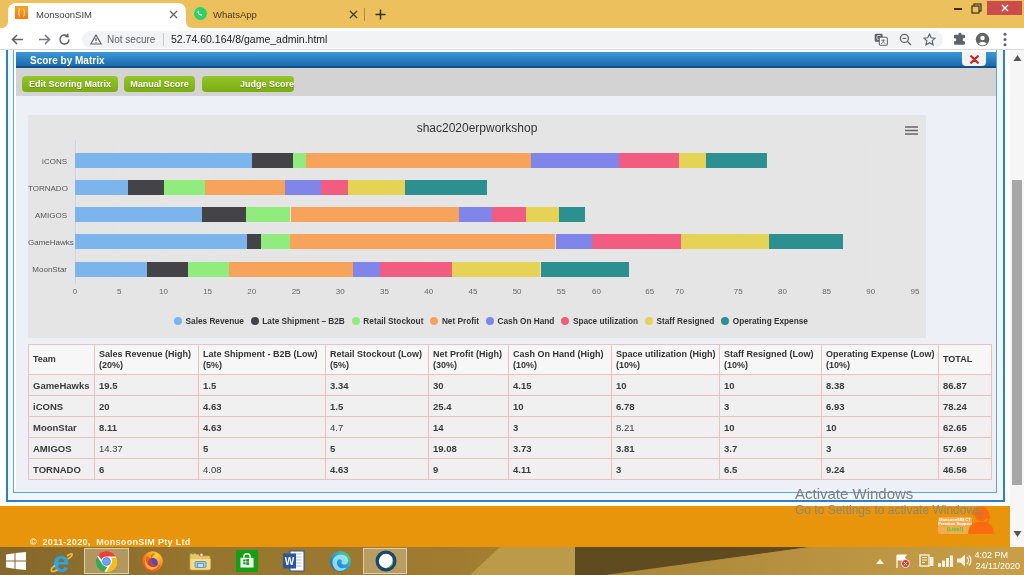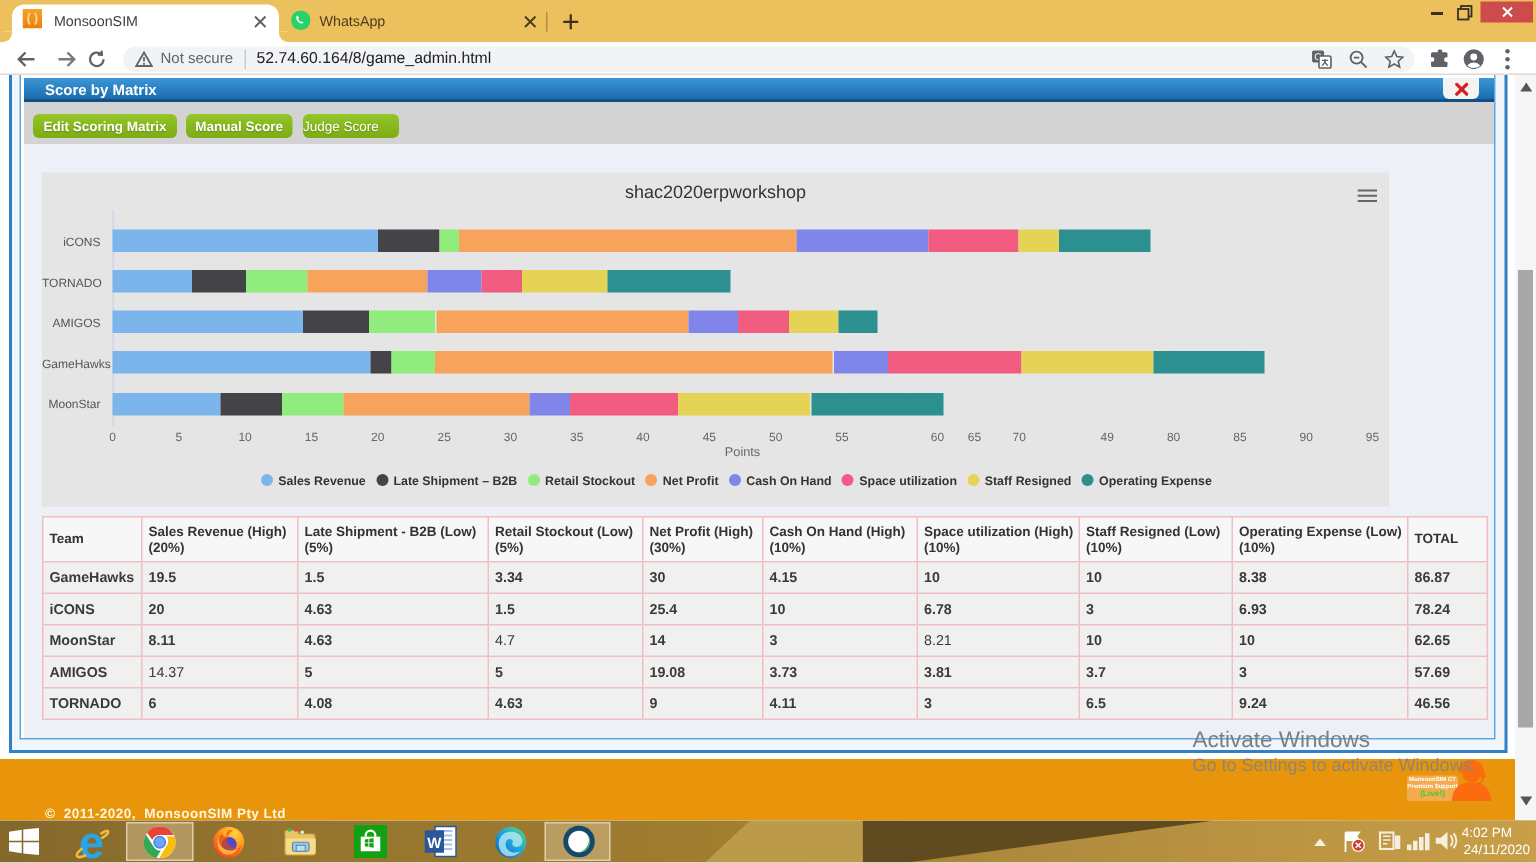--- a/index.html
+++ b/index.html
@@ -116,21 +116,21 @@
   <div class="abs" style="left:15.5px;top:2px;width:980.5px;height:16px;background:linear-gradient(#3b97d7,#1a6cae);border-bottom:2px solid #134e84"></div>
   <div class="abs" style="left:30px;top:4.5px;font-size:10px;font-weight:bold;color:#fff">Score by Matrix</div>
   <div class="abs" style="left:962px;top:2px;width:24px;height:13.5px;background:#f3f3f3;border-radius:0 0 4px 4px"></div>
   <svg class="abs" style="left:970px;top:4.5px" width="9" height="9" viewBox="0 0 9 9">
       <path d="M1.2 1.2 L7.8 7.8 M7.8 1.2 L1.2 7.8" stroke="#d61f1f" stroke-width="2.2" stroke-linecap="round"></path>
     </svg>
 
   <div class="abs" style="left:15.5px;top:18px;width:980.5px;height:28px;background:#d3d3d3"></div>
   <div class="abs" style="left:22px;top:26px;width:96px;height:16px;background:linear-gradient(#93c62a,#7cac13);border-radius:4px;color:#fff;font-size:9px;font-weight:bold;text-align:center;line-height:16px;text-shadow:0 1px 1px rgba(0,0,0,.25)">Edit Scoring Matrix</div>
   <div class="abs" style="left:124px;top:26px;width:71px;height:16px;background:linear-gradient(#93c62a,#7cac13);border-radius:4px;color:#fff;font-size:9px;font-weight:bold;text-align:center;line-height:16px;text-shadow:0 1px 1px rgba(0,0,0,.25)">Manual Score</div>
-  <div class="abs" style="left:202px;top:26px;width:64px;height:16px;background:linear-gradient(#93c62a,#7cac13);border-radius:4px;color:#fff;font-size:9px;font-weight:normal;text-align:left;line-height:16px;text-shadow:0 1px 1px rgba(0,0,0,.25)">Judge Score</div>
+  <div class="abs" style="left:202px;top:26px;width:92px;height:16px;background:linear-gradient(#93c62a,#7cac13);border-radius:4px;color:#fff;font-size:9px;font-weight:bold;text-align:right;line-height:16px;text-shadow:0 1px 1px rgba(0,0,0,.25)">Judge Score</div>
 
   <div class="abs" style="left:15.5px;top:46px;width:980.5px;height:396px;background:#edf1f7"></div>
 
   <div class="abs" id="chart" style="left:28px;top:65px;width:898px;height:223px;background:#e5e5e5">
     <div class="abs" style="left:0;top:6px;width:898px;text-align:center;font-size:12px;color:#333">shac2020erpworkshop</div>
     <svg class="abs" style="left:877px;top:11px" width="13" height="10" viewBox="0 0 13 10">
         <path d="M0 1 h13 M0 4.5 h13 M0 8 h13" stroke="#666" stroke-width="1.4"></path>
       </svg>
 
     <div id="grid">
@@ -213,30 +213,29 @@
         <div class="abs" style="left:120.4px;top:172px;width:30px;text-align:center;font-size:8px;color:#666">10</div>
         <div class="abs" style="left:164.6px;top:172px;width:30px;text-align:center;font-size:8px;color:#666">15</div>
         <div class="abs" style="left:208.8px;top:172px;width:30px;text-align:center;font-size:8px;color:#666">20</div>
         <div class="abs" style="left:253.1px;top:172px;width:30px;text-align:center;font-size:8px;color:#666">25</div>
         <div class="abs" style="left:297.3px;top:172px;width:30px;text-align:center;font-size:8px;color:#666">30</div>
         <div class="abs" style="left:341.5px;top:172px;width:30px;text-align:center;font-size:8px;color:#666">35</div>
         <div class="abs" style="left:385.7px;top:172px;width:30px;text-align:center;font-size:8px;color:#666">40</div>
         <div class="abs" style="left:429.9px;top:172px;width:30px;text-align:center;font-size:8px;color:#666">45</div>
         <div class="abs" style="left:474.1px;top:172px;width:30px;text-align:center;font-size:8px;color:#666">50</div>
         <div class="abs" style="left:518.3px;top:172px;width:30px;text-align:center;font-size:8px;color:#666">55</div>
-        <div class="abs" style="left:582px;top:172px;width:30px;text-align:center;font-size:8px;color:#666">60</div>
+        <div class="abs" style="left:543px;top:172px;width:30px;text-align:right;font-size:8px;color:#666">60</div>
         <div class="abs" style="left:606.7px;top:172px;width:30px;text-align:center;font-size:8px;color:#666">65</div>
         <div class="abs" style="left:647px;top:172px;width:30px;text-align:left;font-size:8px;color:#666">70</div>
-        <div class="abs" style="left:695.2px;top:172px;width:30px;text-align:center;font-size:8px;color:#666">49</div>
+        <div class="abs" style="left:695.2px;top:172px;width:30px;text-align:center;font-size:8px;color:#666">75</div>
         <div class="abs" style="left:739.4px;top:172px;width:30px;text-align:center;font-size:8px;color:#666">80</div>
         <div class="abs" style="left:783.6px;top:172px;width:30px;text-align:center;font-size:8px;color:#666">85</div>
         <div class="abs" style="left:827.8px;top:172px;width:30px;text-align:center;font-size:8px;color:#666">90</div>
         <div class="abs" style="left:872.0px;top:172px;width:30px;text-align:center;font-size:8px;color:#666">95</div>
       </div>
-    <div class="abs" style="left:47px;top:181px;width:840px;text-align:center;font-size:8.5px;color:#666">Points</div>
 
     <div id="legend" class="abs" style="left:14px;top:195px;width:898px;text-align:center"><span style="display:inline-block;margin:0 3.5px;white-space:nowrap"><span style="display:inline-block;width:8px;height:8px;border-radius:4px;background:#7cb5ec;vertical-align:-1px"></span><span style="font-size:8.25px;font-weight:bold;color:#333;margin-left:3.5px">Sales Revenue</span></span><span style="display:inline-block;margin:0 3.5px;white-space:nowrap"><span style="display:inline-block;width:8px;height:8px;border-radius:4px;background:#434348;vertical-align:-1px"></span><span style="font-size:8.25px;font-weight:bold;color:#333;margin-left:3.5px">Late Shipment – B2B</span></span><span style="display:inline-block;margin:0 3.5px;white-space:nowrap"><span style="display:inline-block;width:8px;height:8px;border-radius:4px;background:#90ed7d;vertical-align:-1px"></span><span style="font-size:8.25px;font-weight:bold;color:#333;margin-left:3.5px">Retail Stockout</span></span><span style="display:inline-block;margin:0 3.5px;white-space:nowrap"><span style="display:inline-block;width:8px;height:8px;border-radius:4px;background:#f7a35c;vertical-align:-1px"></span><span style="font-size:8.25px;font-weight:bold;color:#333;margin-left:3.5px">Net Profit</span></span><span style="display:inline-block;margin:0 3.5px;white-space:nowrap"><span style="display:inline-block;width:8px;height:8px;border-radius:4px;background:#8085e9;vertical-align:-1px"></span><span style="font-size:8.25px;font-weight:bold;color:#333;margin-left:3.5px">Cash On Hand</span></span><span style="display:inline-block;margin:0 3.5px;white-space:nowrap"><span style="display:inline-block;width:8px;height:8px;border-radius:4px;background:#f15c80;vertical-align:-1px"></span><span style="font-size:8.25px;font-weight:bold;color:#333;margin-left:3.5px">Space utilization</span></span><span style="display:inline-block;margin:0 3.5px;white-space:nowrap"><span style="display:inline-block;width:8px;height:8px;border-radius:4px;background:#e4d354;vertical-align:-1px"></span><span style="font-size:8.25px;font-weight:bold;color:#333;margin-left:3.5px">Staff Resigned</span></span><span style="display:inline-block;margin:0 3.5px;white-space:nowrap"><span style="display:inline-block;width:8px;height:8px;border-radius:4px;background:#2b908f;vertical-align:-1px"></span><span style="font-size:8.25px;font-weight:bold;color:#333;margin-left:3.5px">Operating Expense</span></span></div>
   </div>
 
   <div class="abs" id="scoretable" style="left:28px;top:294px">
       <table style="border-collapse:collapse;table-layout:fixed;width:963px;font-family:'Liberation Sans',sans-serif">
         <colgroup>
           <col style="width:66px">
           <col style="width:104px">
           <col style="width:127px">
@@ -305,21 +304,21 @@
             <td style="border:1px solid #f2bfc1;padding:0 0 0 4px;font-size:9.5px;font-weight:bold;color:#3a3a3a">19.08</td>
             <td style="border:1px solid #f2bfc1;padding:0 0 0 4px;font-size:9.5px;font-weight:bold;color:#3a3a3a">3.73</td>
             <td style="border:1px solid #f2bfc1;padding:0 0 0 4px;font-size:9.5px;font-weight:bold;color:#3a3a3a">3.81</td>
             <td style="border:1px solid #f2bfc1;padding:0 0 0 4px;font-size:9.5px;font-weight:bold;color:#3a3a3a">3.7</td>
             <td style="border:1px solid #f2bfc1;padding:0 0 0 4px;font-size:9.5px;font-weight:bold;color:#3a3a3a">3</td>
             <td style="border:1px solid #f2bfc1;padding:0 0 0 4px;font-size:9.5px;font-weight:bold;color:#3a3a3a">57.69</td>
           </tr>
           <tr style="height:21px;background:#f0f0f0">
             <td style="border:1px solid #f2bfc1;padding:0 0 0 4px;font-size:9.5px;font-weight:bold;color:#3a3a3a">TORNADO</td>
             <td style="border:1px solid #f2bfc1;padding:0 0 0 4px;font-size:9.5px;font-weight:bold;color:#3a3a3a">6</td>
-            <td style="border:1px solid #f2bfc1;padding:0 0 0 4px;font-size:9.5px;font-weight:bold;color:#3a3a3a">4.08</td>
+            <td style="border:1px solid #f2bfc1;padding:0 0 0 4px;font-size:9.5px;font-weight:normal;color:#3a3a3a">4.08</td>
             <td style="border:1px solid #f2bfc1;padding:0 0 0 4px;font-size:9.5px;font-weight:bold;color:#3a3a3a">4.63</td>
             <td style="border:1px solid #f2bfc1;padding:0 0 0 4px;font-size:9.5px;font-weight:bold;color:#3a3a3a">9</td>
             <td style="border:1px solid #f2bfc1;padding:0 0 0 4px;font-size:9.5px;font-weight:bold;color:#3a3a3a">4.11</td>
             <td style="border:1px solid #f2bfc1;padding:0 0 0 4px;font-size:9.5px;font-weight:bold;color:#3a3a3a">3</td>
             <td style="border:1px solid #f2bfc1;padding:0 0 0 4px;font-size:9.5px;font-weight:bold;color:#3a3a3a">6.5</td>
             <td style="border:1px solid #f2bfc1;padding:0 0 0 4px;font-size:9.5px;font-weight:bold;color:#3a3a3a">9.24</td>
             <td style="border:1px solid #f2bfc1;padding:0 0 0 4px;font-size:9.5px;font-weight:bold;color:#3a3a3a">46.56</td>
           </tr>
         </tbody>
       </table>

